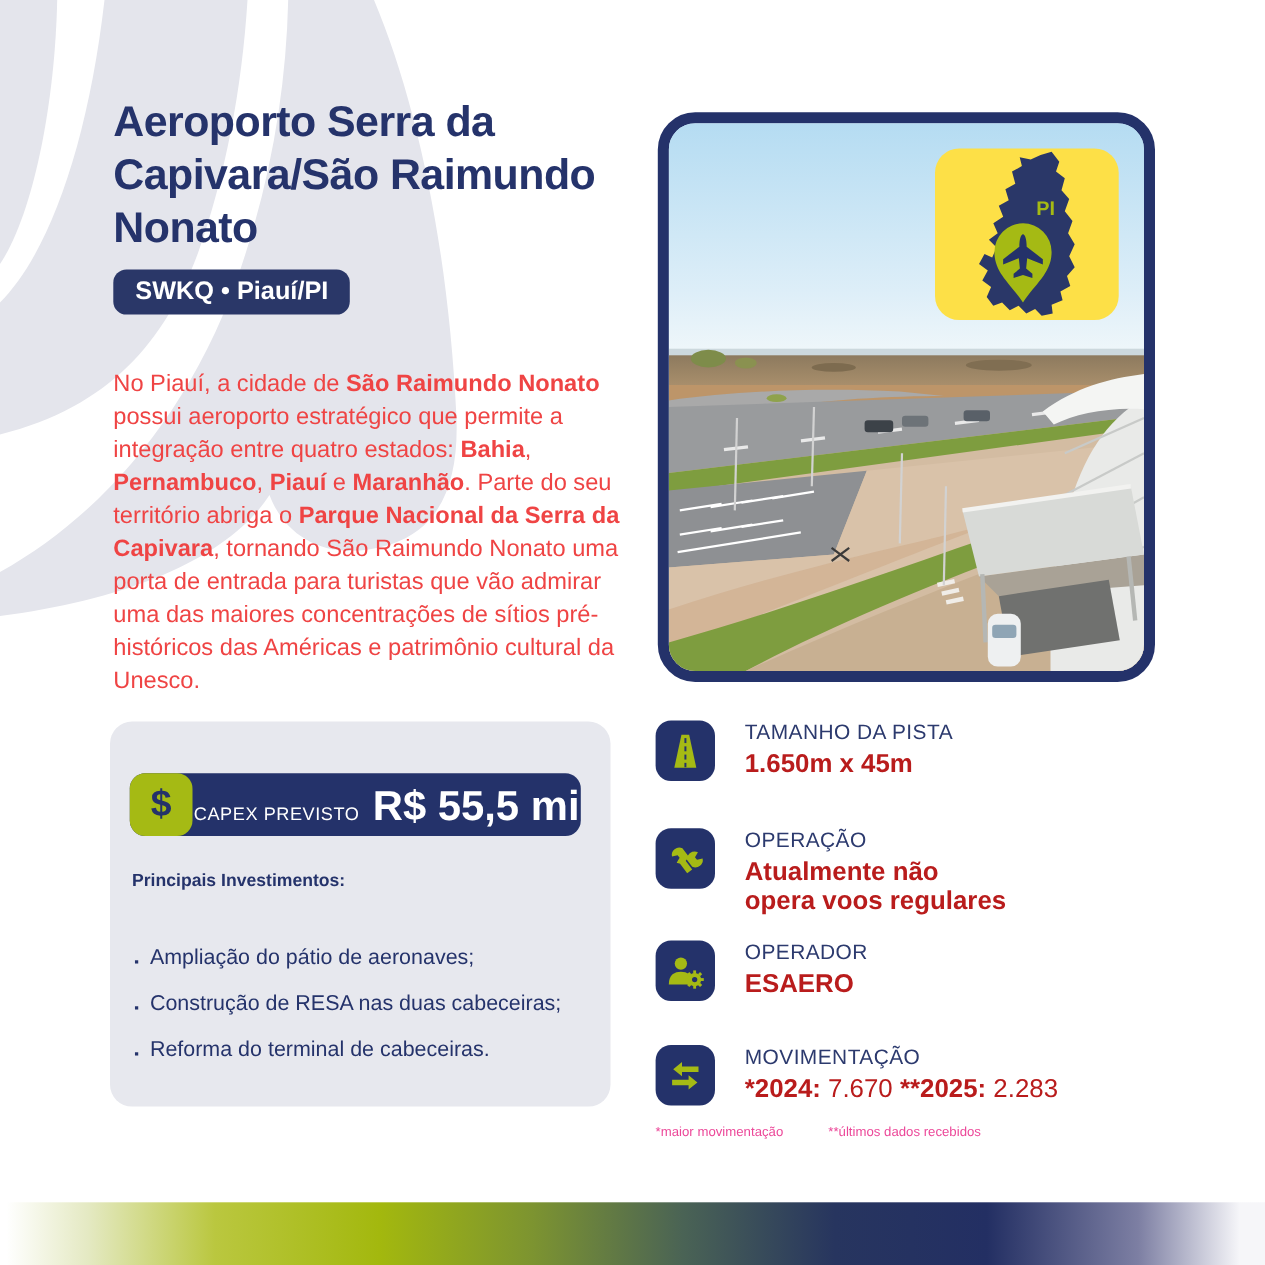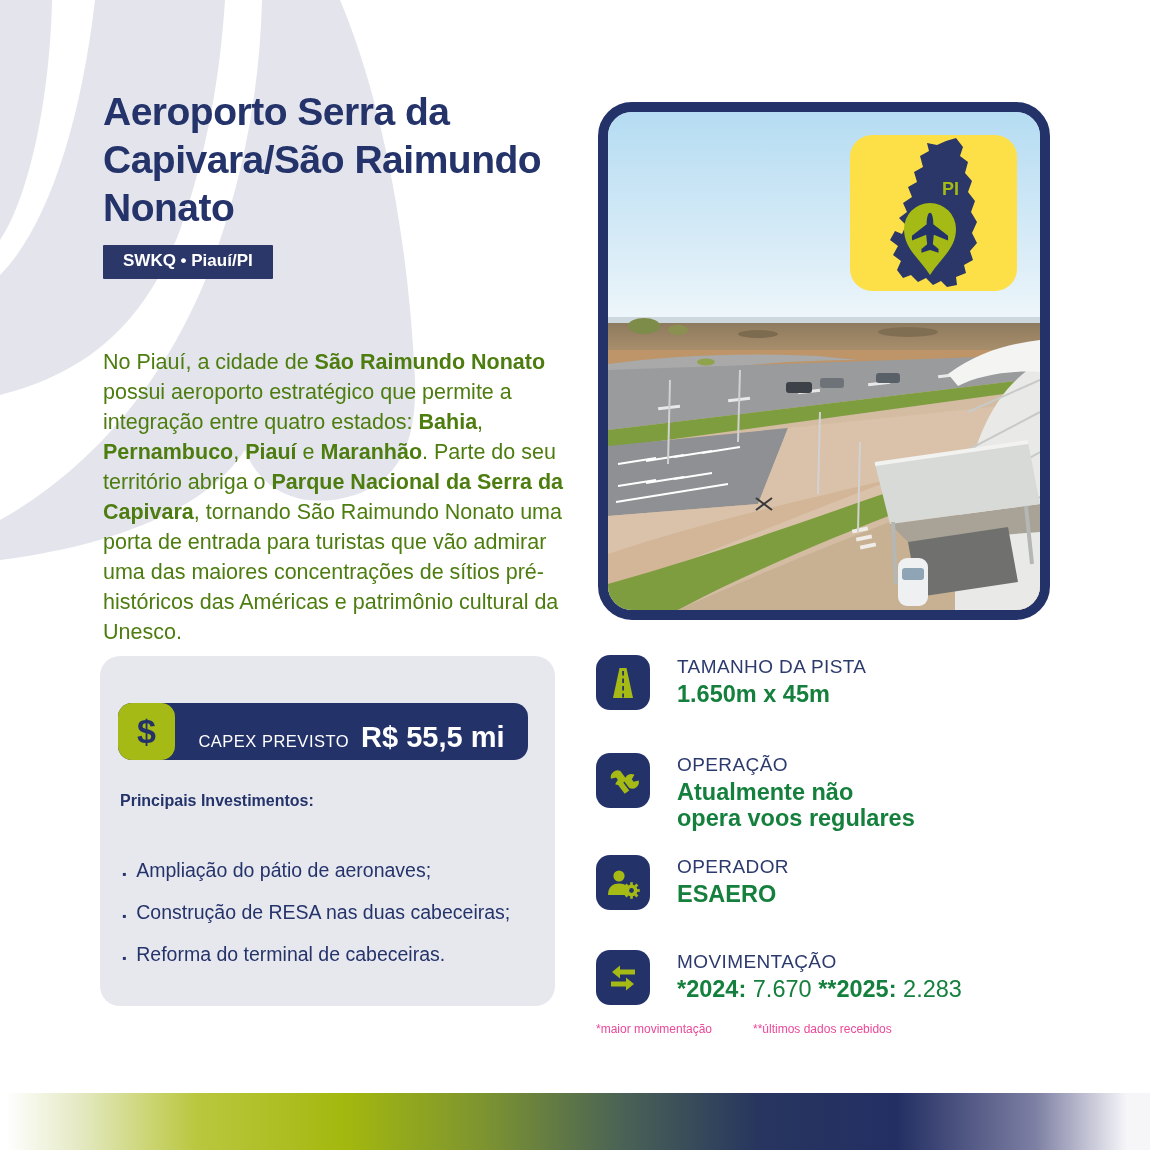--- a/index.html
+++ b/index.html
@@ -11,26 +11,26 @@
   .b{font-weight:700;}
   
   .watermark{position:absolute;left:0;top:0;z-index:0;}
   
   .title{
     position:absolute;left:103px;top:88px;width:458px;margin:0;z-index:2;
     font-size:39px;line-height:48px;font-weight:700;color:#25336B;letter-spacing:-0.5px;
   }
   .badge{
     position:absolute;left:103px;top:245px;z-index:2;
-    background:#2A3768;color:#ffffff;font-weight:700;font-size:17px;
-    padding:6px 20px 8px 20px;border-radius:1px;
+    background:#2A3768;color:#ffffff;font-weight:700;font-size:23px;
+    padding:6px 20px 8px 20px;border-radius:12px;
   }
   .desc{
-    position:absolute;left:103px;top:325px;width:468px;z-index:2;
-    font-size:21.5px;line-height:30px;color:#4d7c0f;
+    position:absolute;left:103px;top:311px;width:468px;z-index:2;
+    font-size:21.5px;line-height:30px;color:#ef4444;
   }
   
   .photo-frame{
     position:absolute;left:598px;top:102px;width:432px;height:498px;z-index:2;
     border:10px solid #24326A;border-radius:34px;overflow:hidden;background:#cfe6f4;
   }
   .photo-frame svg.photo{display:block;}
   .map-card{
     position:absolute;left:242px;top:23px;width:167px;height:156px;
     background:#fde047;border-radius:22px;z-index:3;
@@ -46,34 +46,34 @@
   }
   .capex-icon{
     position:absolute;left:0;top:0;width:57px;height:57px;border-radius:14px;
     background:#A5BA14;display:flex;align-items:center;justify-content:center;
     color:#24326A;font-size:34px;font-weight:700;
   }
   .capex-text{
     flex:1;margin-left:57px;display:flex;align-items:baseline;justify-content:center;gap:12px;color:#ffffff;
   }
   .capex-label{font-size:16.5px;letter-spacing:0.5px;margin-top:23px;}
-  .capex-value{font-size:29px;font-weight:700;}
+  .capex-value{font-size:38px;font-weight:700;}
   .inv-heading{position:absolute;left:20px;top:136px;font-size:16px;font-weight:700;color:#25336B;}
   .inv-list{position:absolute;left:22px;top:204px;width:420px;}
   .inv-item{display:flex;align-items:flex-start;margin-bottom:17px;font-size:19.5px;line-height:21px;color:#25336B;}
   .bullet{font-size:12px;margin:4px 10px 0 0;color:#25336B;}
   
   .stat{position:absolute;left:596px;z-index:2;}
   .stat-icon{
     position:absolute;left:0;top:0;width:54px;height:55px;border-radius:14px;
     background:#24326A;display:flex;align-items:center;justify-content:center;
   }
   .stat-text{position:absolute;left:81px;top:1px;width:400px;}
   .stat-label{font-size:19px;letter-spacing:0.4px;color:#2C3A6E;}
-  .stat-value{font-size:23.5px;line-height:26px;color:#15803d;margin-top:3px;}
+  .stat-value{font-size:23.5px;line-height:26px;color:#b91c1c;margin-top:3px;}
   .footnote{position:absolute;z-index:2;font-size:12px;color:#ec4899;}
   
   .bottom-bar{
     position:absolute;left:0;top:1093px;width:1150px;height:57px;z-index:2;
     background:linear-gradient(90deg,
       #ffffff 0.5%, #e4e9c2 7%, #bac73f 17%, #a3b80e 30%, #7d9430 42%,
       #4a6355 54%, #27355f 66%, #232f63 78%, #7d7fa3 90%, #f6f6f9 98%);
   }
 </style>
 </head>

